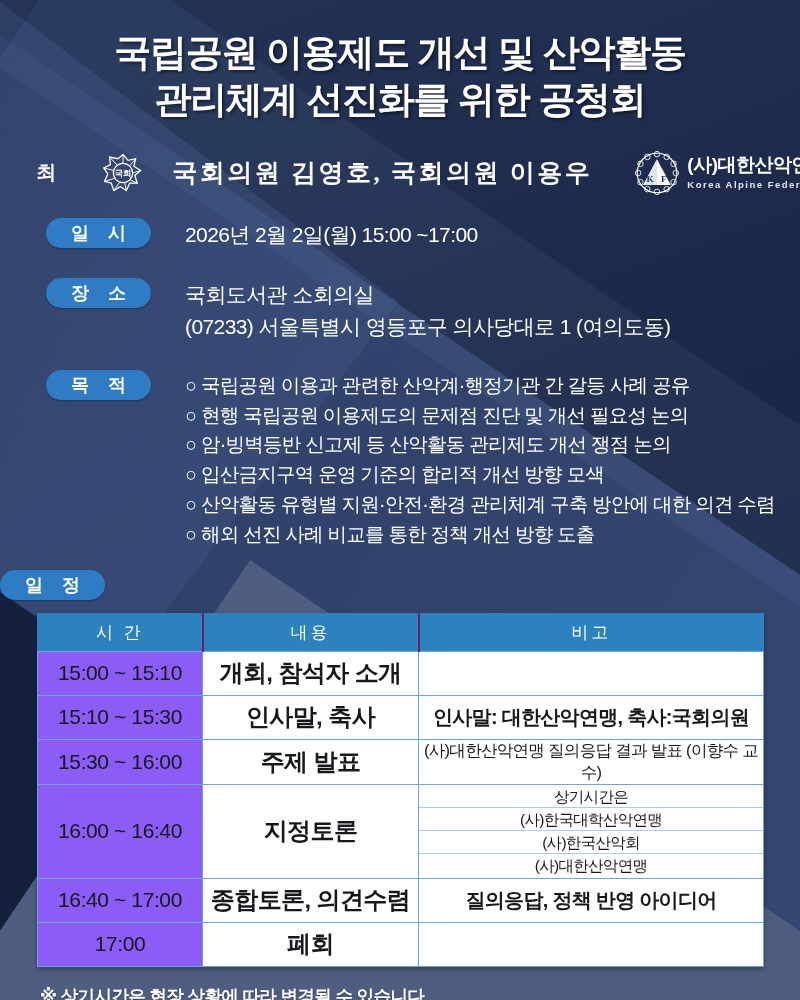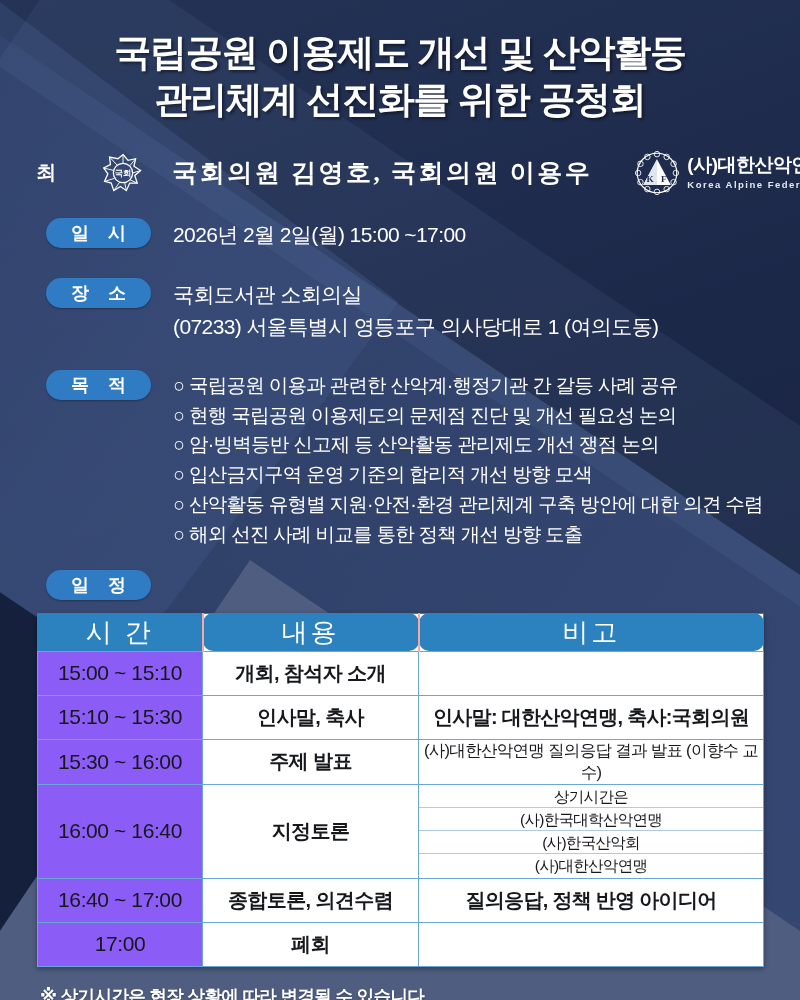--- a/index.html
+++ b/index.html
@@ -120,20 +120,21 @@
   .kaf-kr { font-size: 19px; font-weight: 700; color: #fff; white-space: nowrap; letter-spacing: -.5px; }
   .kaf-en { font-size: 9.5px; font-weight: 700; color: #e4e9f5; letter-spacing: 1.5px; white-space: nowrap; }
 
   
   .info-list { margin-top: 22px; }
   .info-row {
     display: flex;
     align-items: flex-start;
     padding-left: 46px;
     margin-bottom: 17px;
+    gap: 12px;
   }
   .pill {
     flex: none;
     width: 105px;
     height: 30px;
     border-radius: 15px;
     background: #2f7cc4;
     color: #ffffff;
     font-size: 18px;
     font-weight: 700;
@@ -163,61 +164,61 @@
     letter-spacing: -.75px;
     white-space: nowrap;
   }
   .purpose-line .bullet { margin-right: 5px; }
 
   .row-date   { margin-bottom: 27px; }
   .row-place  { margin-bottom: 27px; }
   .row-goal   { margin-bottom: 20px; }
 
   
-  .sched-head { padding-left: 46px; margin-top: 6px; margin-bottom: 13px; }
+  .sched-head { margin-top: 6px; margin-bottom: 13px; }
 
   .table-wrap { padding: 0 37px; }
   table.schedule {
     width: 726px;
     border-collapse: collapse;
     table-layout: fixed;
     background: #ffffff;
     box-shadow: 0 2px 5px rgba(0,0,0,.35);
   }
   table.schedule th, table.schedule td {
     border: 1px solid #6aa7d8;
     text-align: center;
     vertical-align: middle;
     color: #16181c;
   }
   table.schedule thead th {
     background: #2b82bf;
     color: #ffffff;
-    font-size: 26px;
+    font-size: 17px;
     font-weight: 500;
     letter-spacing: 3px;
     height: 38px;
     border-color: #2b82bf;
     border-bottom: 1px solid #6aa7d8;
   }
-  table.schedule thead th + th { border-left: 2px solid #fca5a5; border-radius: 10px; }
+  table.schedule thead th + th { border-left: 2px solid #701a75; }
 
   col.c-time { width: 165px; }
   col.c-desc { width: 216px; }
   col.c-note { width: 345px; }
 
   td.time {
     background: #8b5cf6;
     font-size: 21px;
     font-weight: 500;
     letter-spacing: -.4px;
   }
   td.desc {
     background: #ffffff;
-    font-size: 20px;
+    font-size: 24px;
     font-weight: 700;
     letter-spacing: -.6px;
   }
   td.note {
     background: #ffffff;
     font-size: 16.5px;
     font-weight: 500;
     letter-spacing: -.7px;
     padding: 0 4px;
   }

